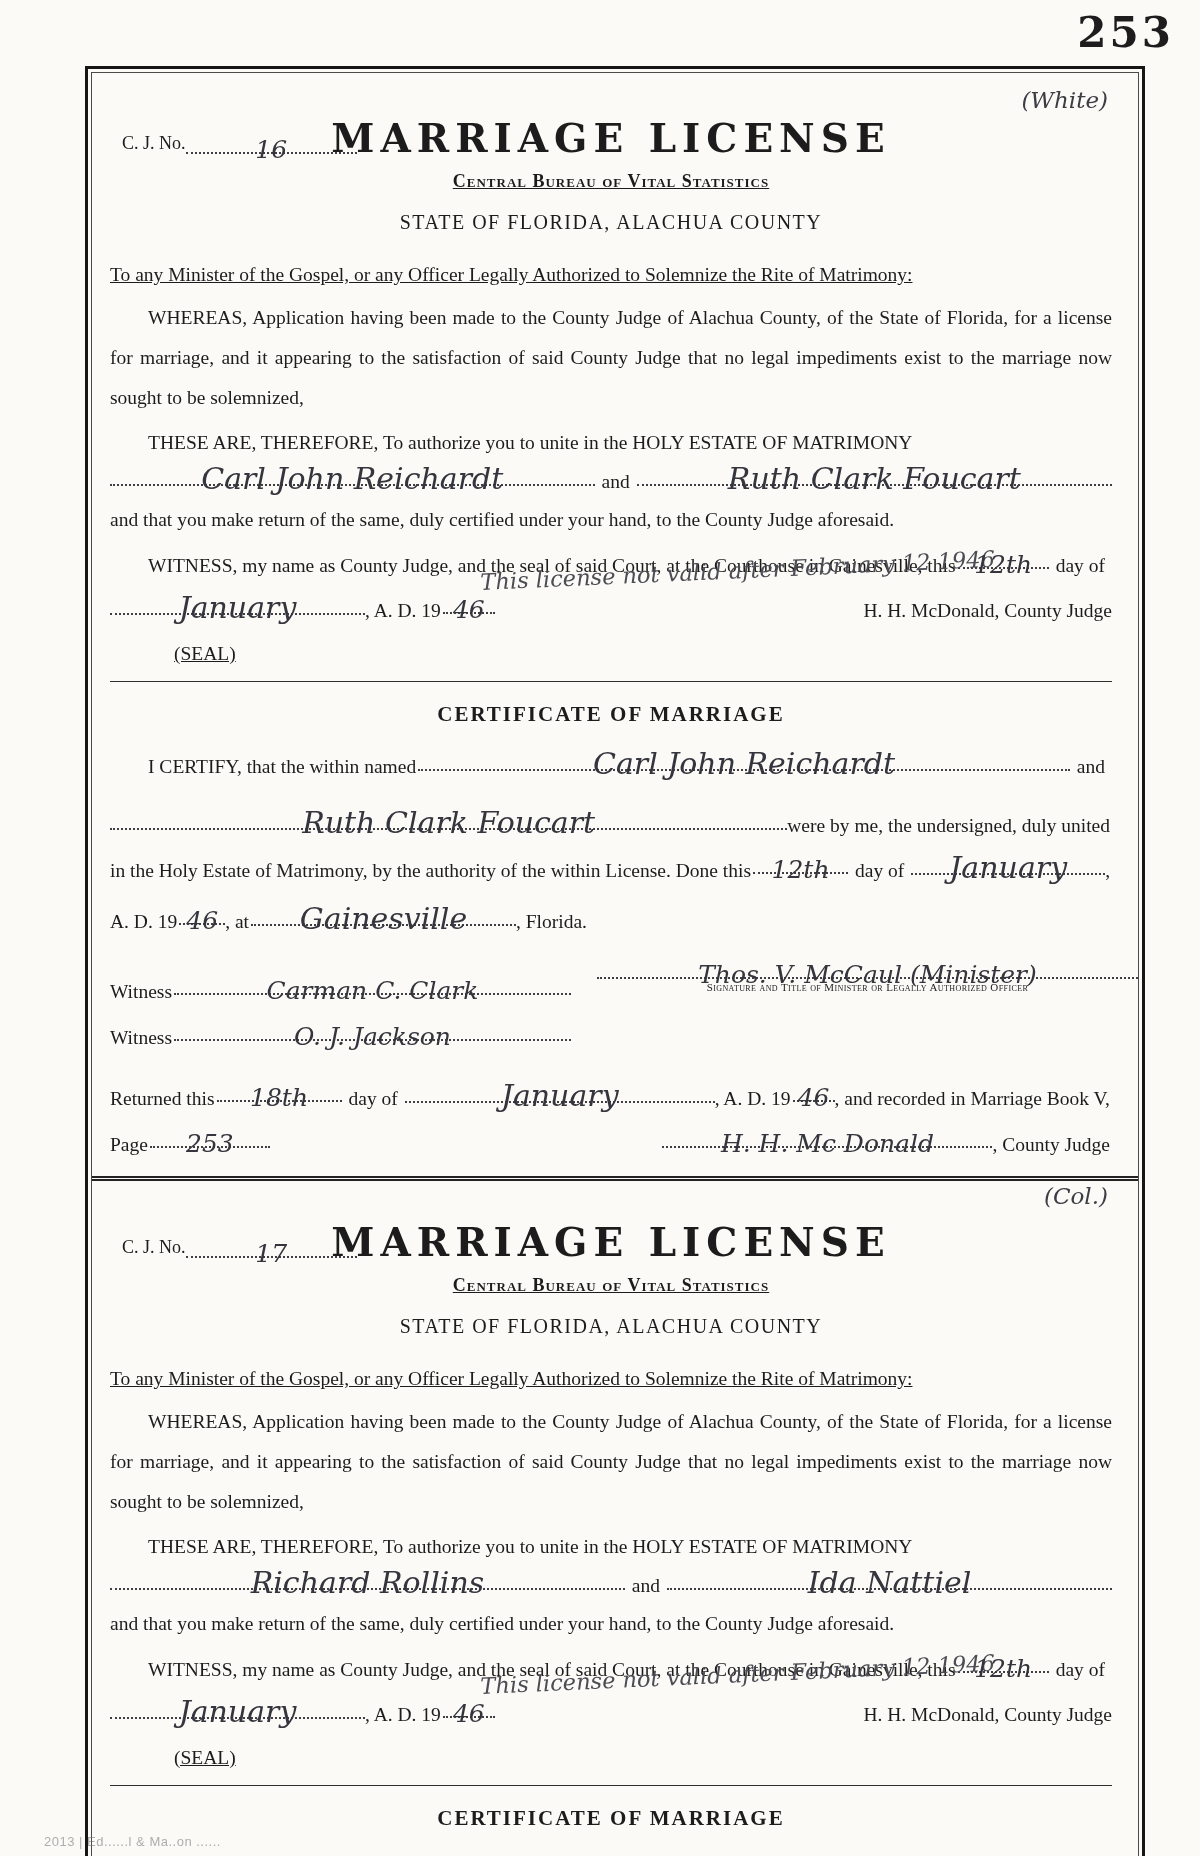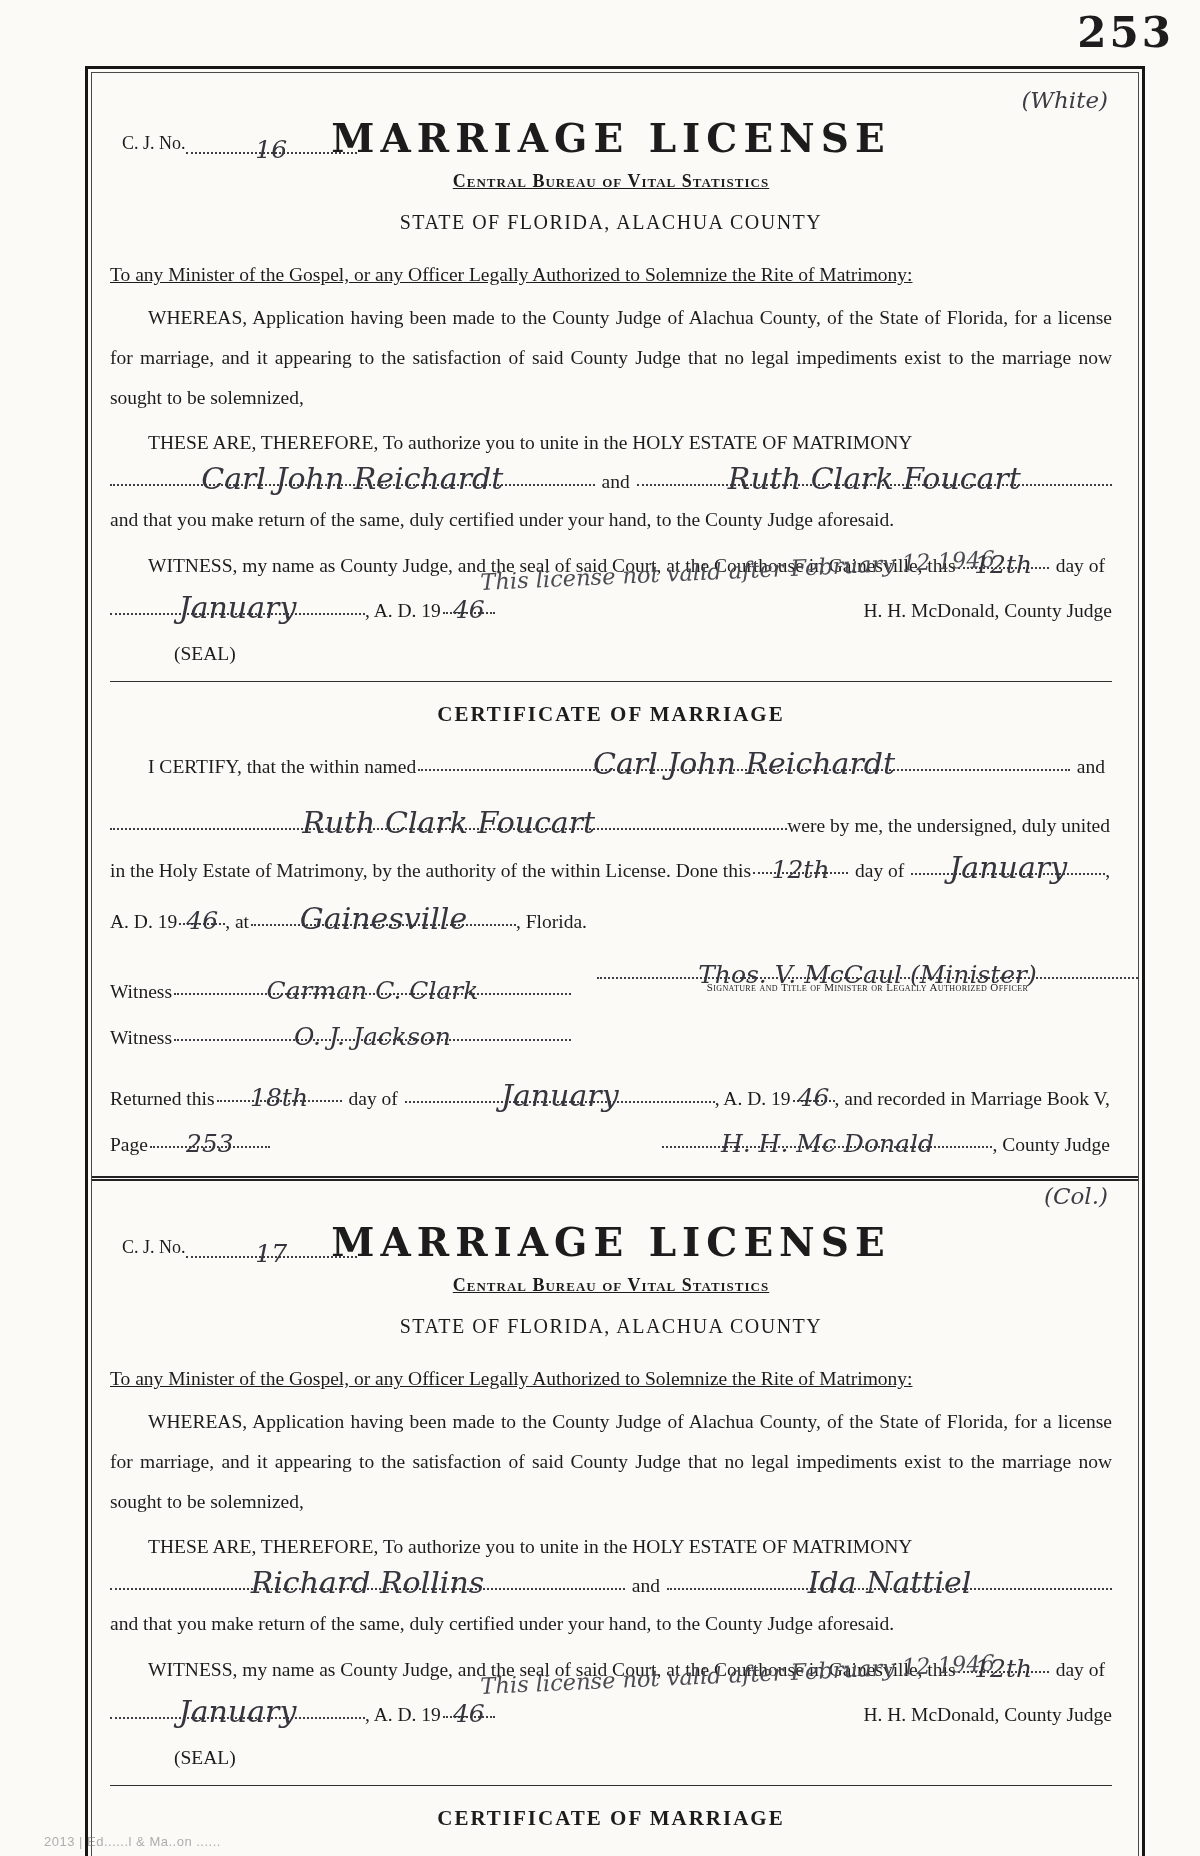--- a/index.html
+++ b/index.html
@@ -44,21 +44,21 @@
   .names-row { margin-top:6px; }
   .return-clause { margin-top:16px; }
 
   .wit-wrap { position:relative; margin-top:18px; }
   .validity { position:absolute; left:37%; top:20px; width:63%; font-size:22.5px;
     color:#4b4c54; transform:rotate(-2.6deg); transform-origin:left bottom; white-space:nowrap; }
   .jan-row { margin-top:12px; height:42px; }
   .spacer { flex:1 1 auto; }
   .judge-line { white-space:nowrap; }
 
-  .seal-line { margin-top:12px; margin-left:64px; font-size:19.5px; }
+  .seal-line { margin-top:12px; margin-left:64px; font-size:19.5px;text-decoration:underline; }
 
   .divider-thin { margin-top:16px; border-top:1.6px solid #2f2f2f; }
   .cert-title { margin-top:20px; text-align:center; font-weight:bold; font-size:21px; letter-spacing:2px; }
 
   .certify-row { margin-top:18px; }
   .bride-row { margin-top:26px; }
   .holy-row { margin-top:12px; }
   .ad-row { margin-top:18px; }
 
   .wit-grid { margin-top:24px; display:grid; grid-template-columns:46% 54%; column-gap:26px; }

